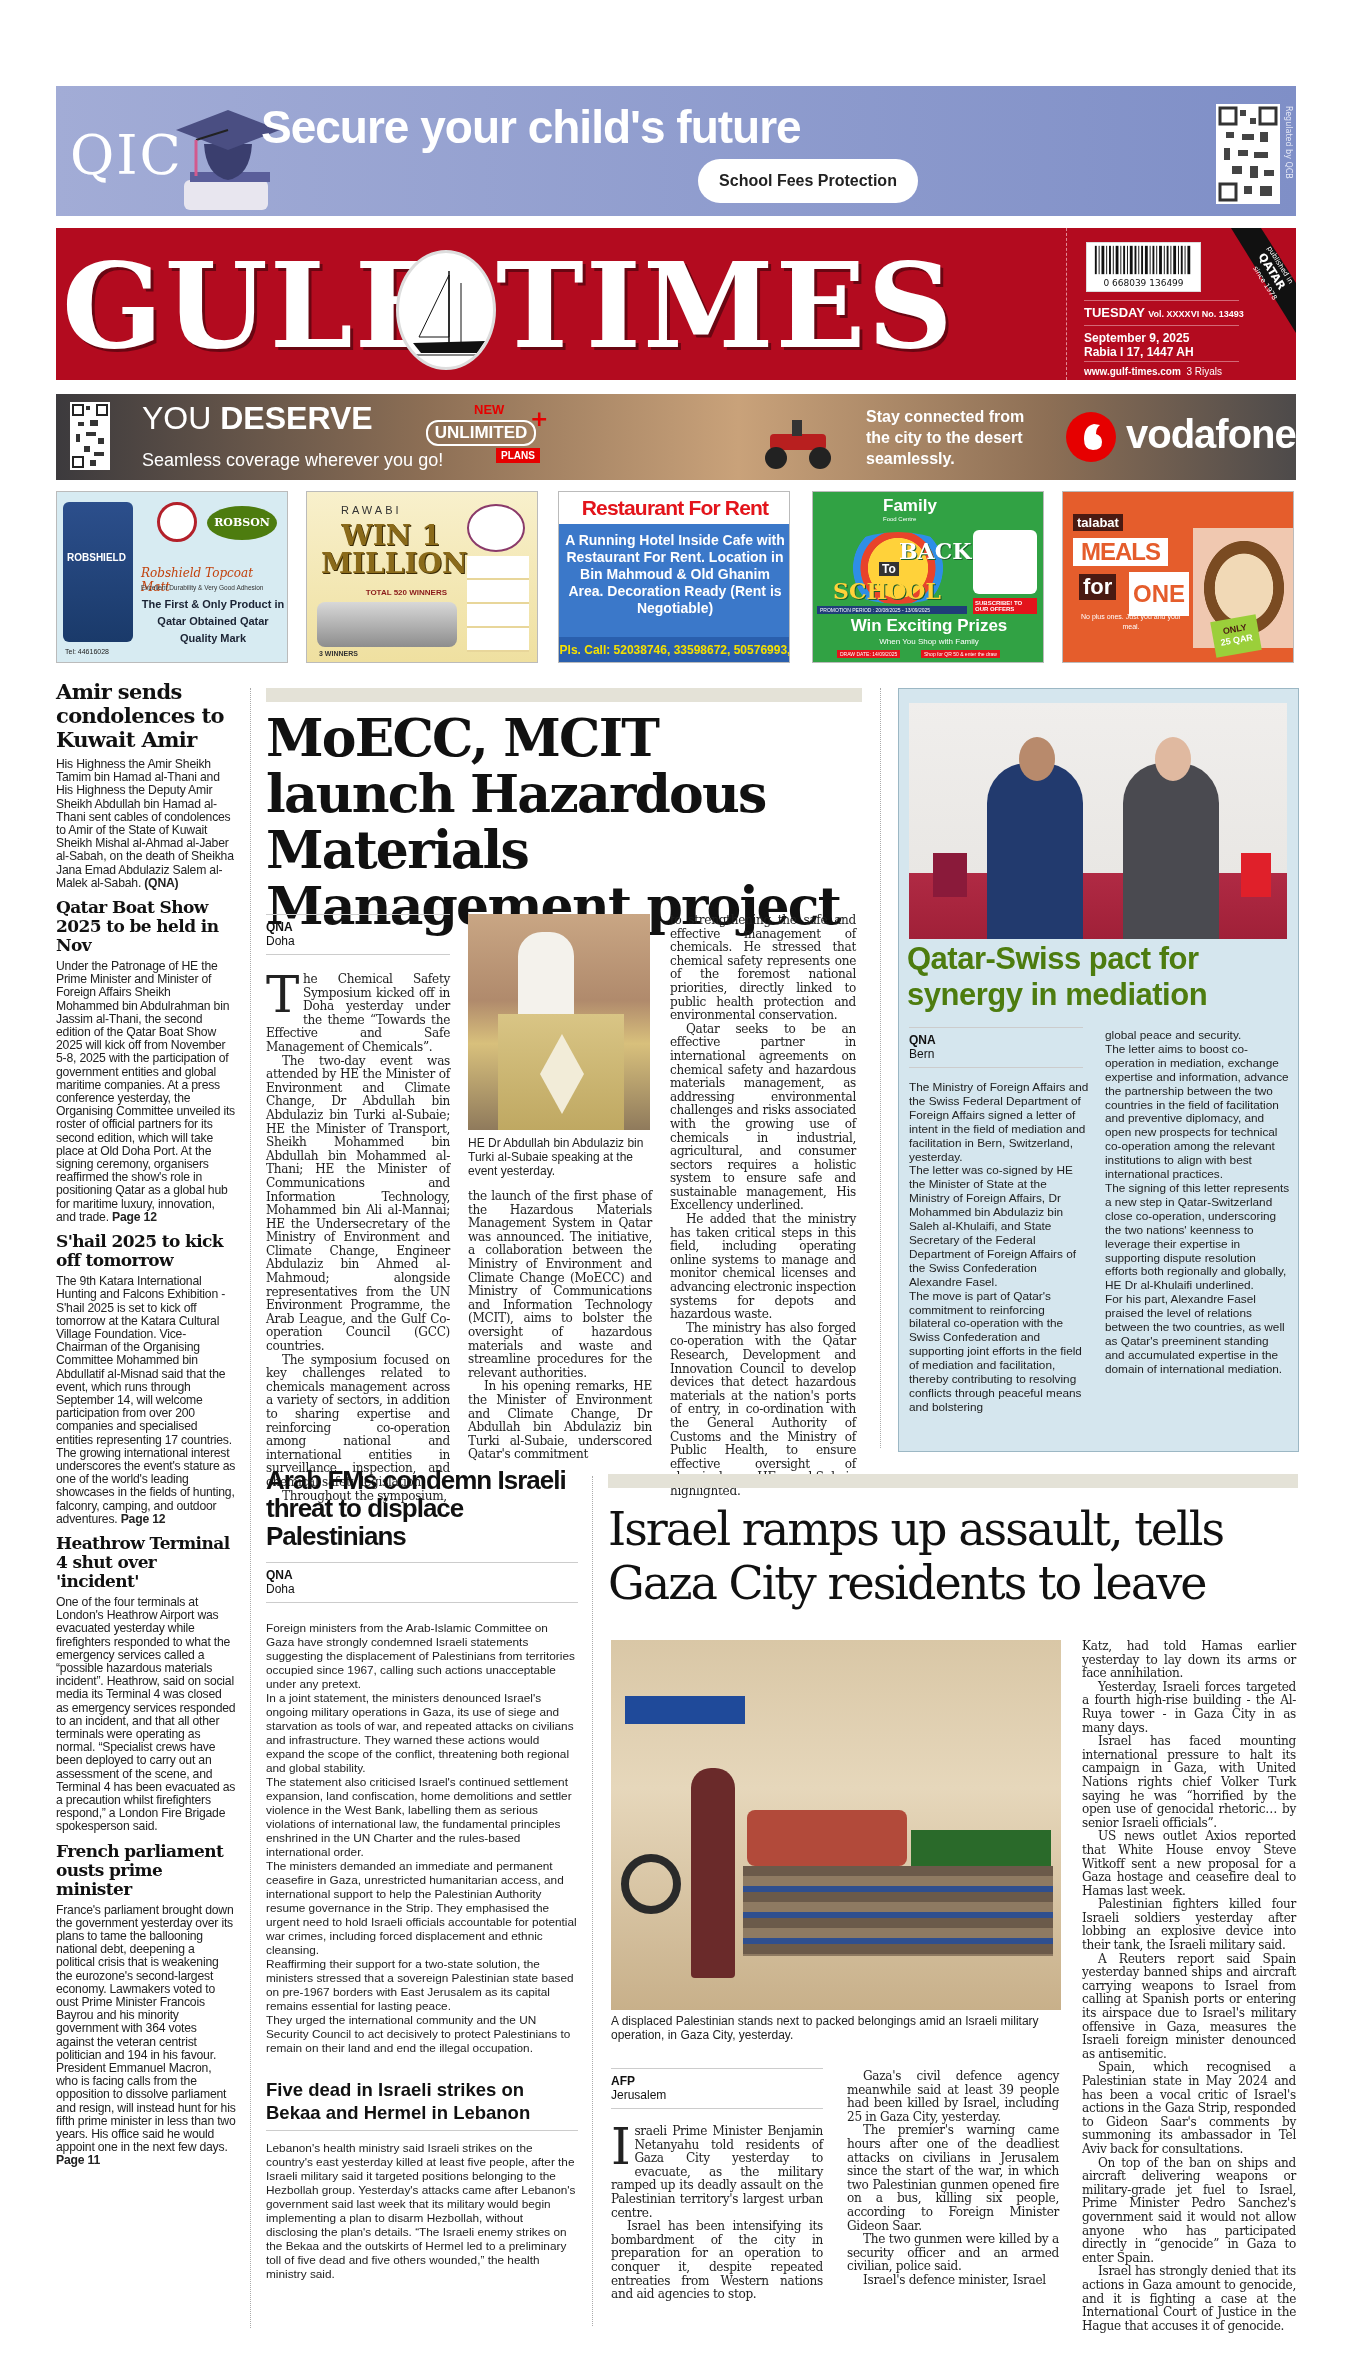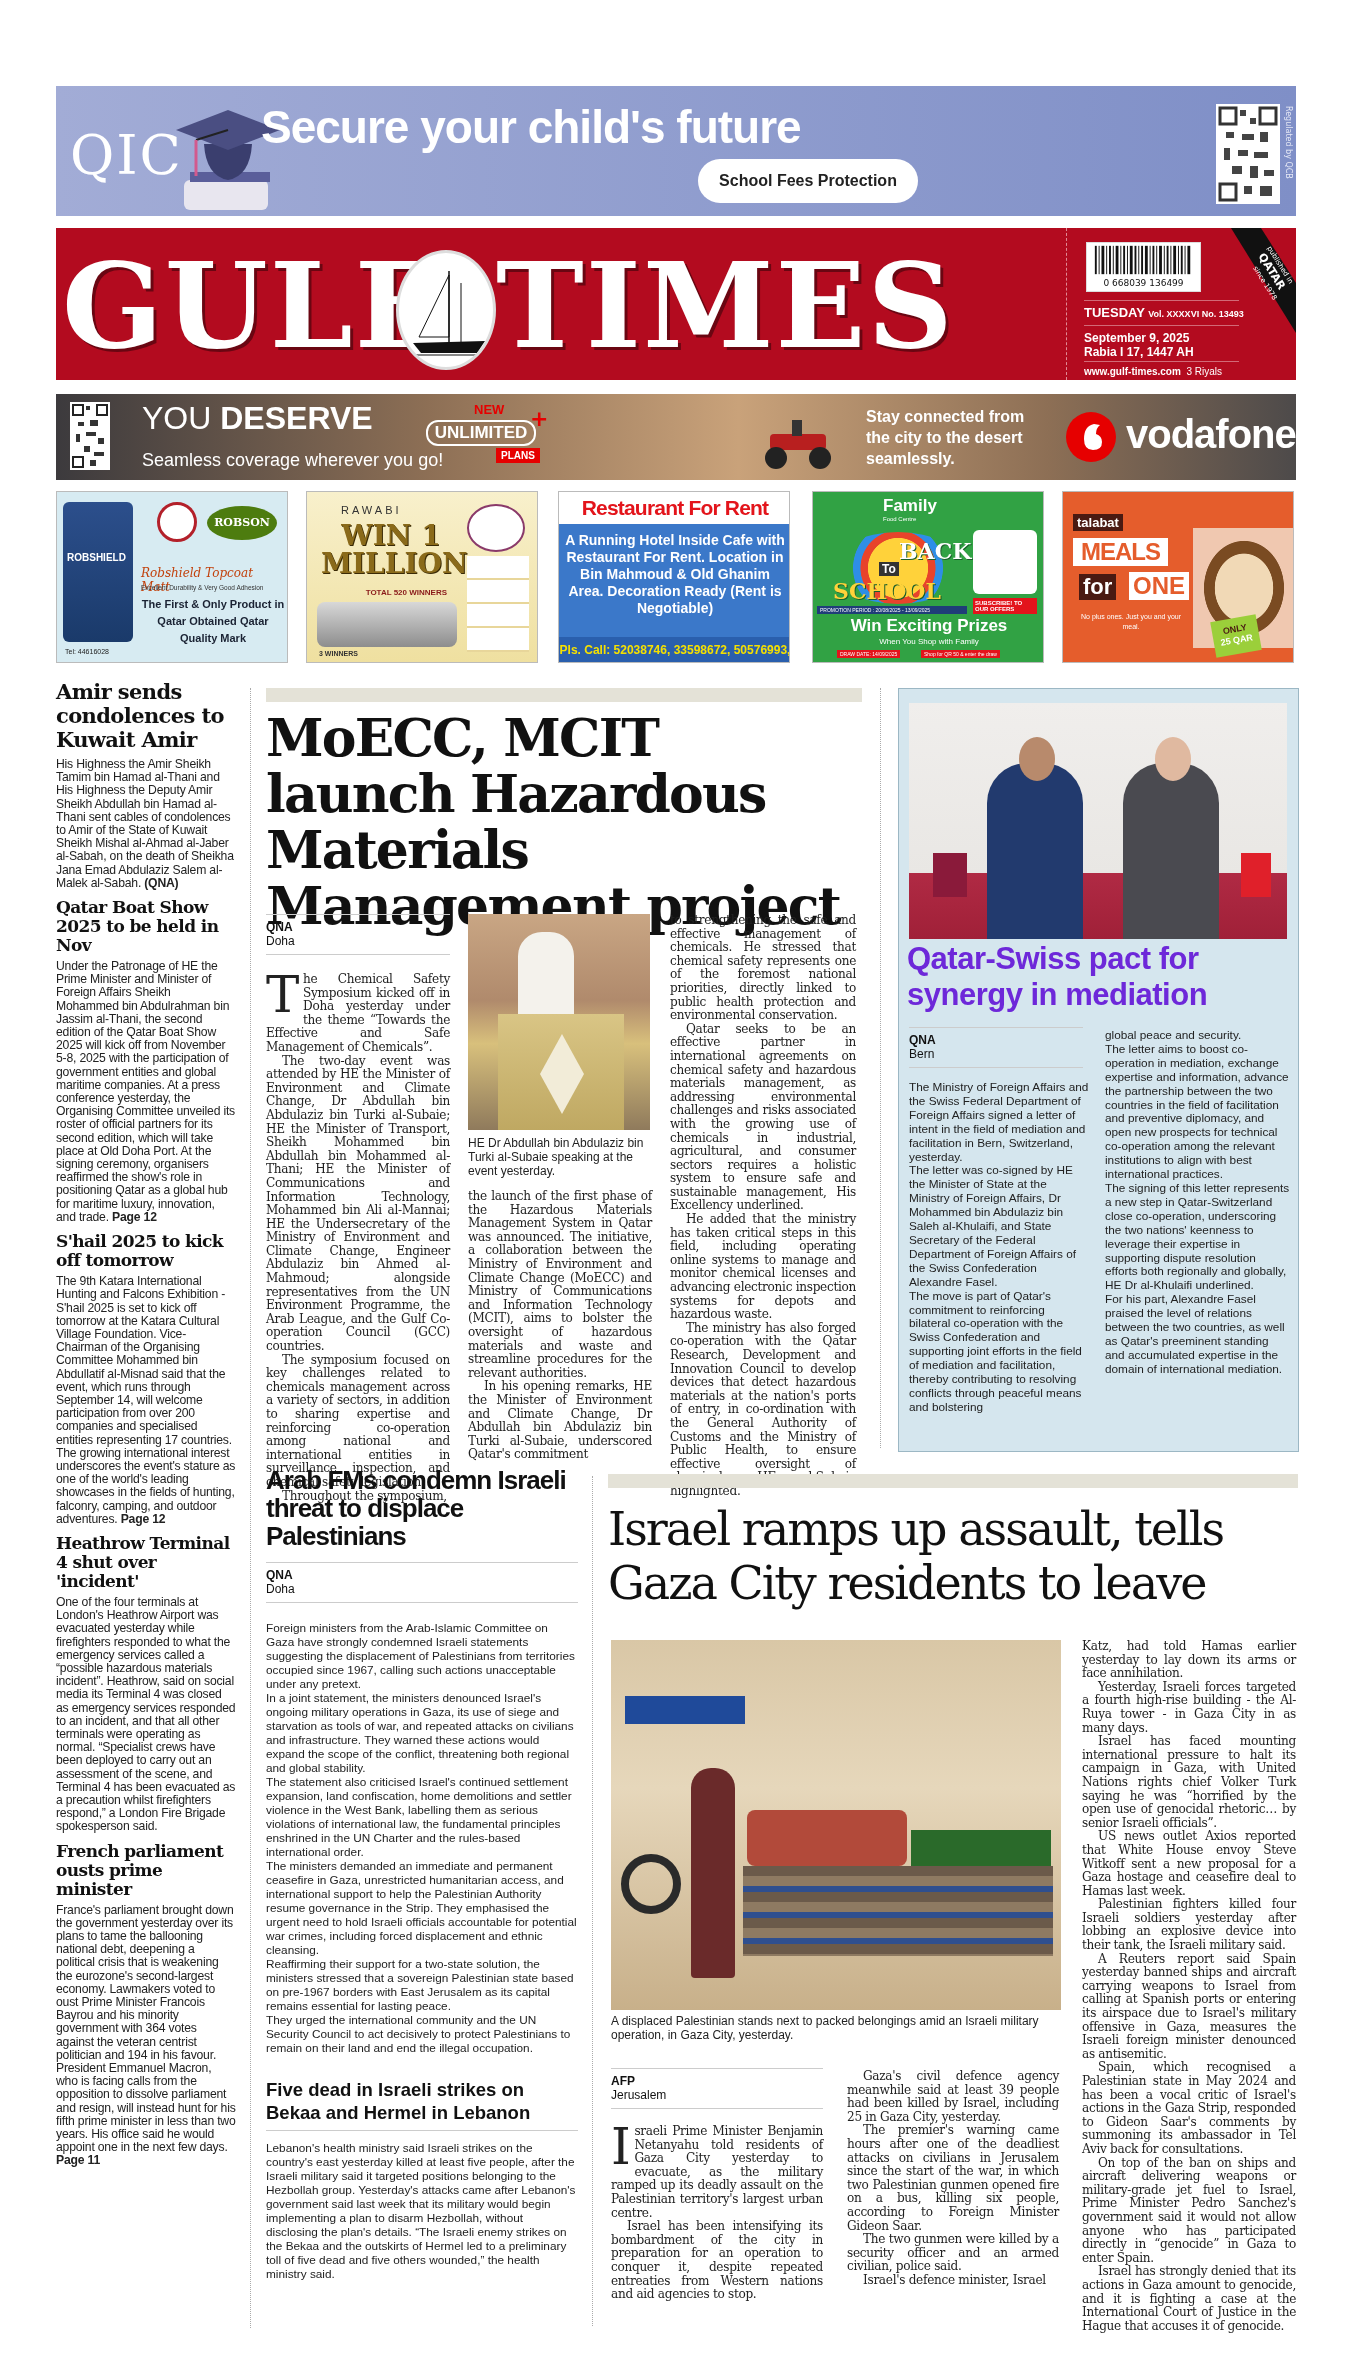--- a/index.html
+++ b/index.html
@@ -250,21 +250,21 @@
   <div class="t" style="left:0;top:124px;width:232px;text-align:center;color:#fff;font-weight:bold;font-size:17px">Win Exciting Prizes</div>
   <div class="t" style="left:0;top:145px;width:232px;text-align:center;color:#fff;font-size:8px">When You Shop with Family</div>
   <div class="t" style="left:24px;top:158px;background:#e3141b;color:#fff;font-size:5px;padding:1px 3px">DRAW DATE: 14/09/2025</div>
   <div class="t" style="left:108px;top:158px;background:#e3141b;color:#fff;font-size:5px;padding:1px 3px">Shop for QR 50 &amp; enter the draw</div>
 </div>
 
 <div id="ad5" class="abs sad">
   <div class="t" style="left:10px;top:22px;background:#4a1a12;color:#fff;font-weight:bold;font-size:13px;padding:1px 4px">talabat</div>
   <div class="t" style="left:10px;top:46px;background:#fff;color:#e55d2c;font-weight:bold;font-size:24px;padding:0 8px;line-height:28px;letter-spacing:-1px">MEALS</div>
   <div class="t" style="left:16px;top:82px;background:#4a1a12;color:#fff;font-weight:bold;font-size:22px;padding:0 4px;line-height:26px">for</div>
-  <div class="t" style="left:66px;top:80px;background:#fff;color:#e55d2c;font-weight:bold;font-size:24px;padding:0 4px;line-height:28px">ONE</div>
+  <div class="t" style="left:66px;top:80px;background:#fff;color:#e55d2c;font-weight:bold;font-size:24px;padding:8px 4px;line-height:28px">ONE</div>
   <div class="t" style="left:18px;top:120px;width:100px;color:#fff;font-size:7px;text-align:center;line-height:10px">No plus ones. Just you and your meal.</div>
   <div class="t" style="left:130px;top:36px;width:102px;height:120px;background:radial-gradient(ellipse at 50% 50%,#f1d9b6 0 40%,#7a4b22 41% 55%,#f0c8b0 56%)"></div>
   <div class="t" style="left:150px;top:126px;width:46px;height:36px;background:#9bcf3a;color:#4a1a12;font-weight:bold;font-size:9px;text-align:center;line-height:11px;padding-top:6px;transform:rotate(-10deg)"><span>ONLY</span><br><span style="color:#fff">25 QAR</span></div>
 </div>
 
 <div class="abs lcol" style="top:680px">
   <div>
     <h2 class="lh" style="font-size:21px;line-height:24px;margin-bottom:6px">Amir sends condolences to Kuwait Amir</h2>
     <p class="lb"><span>His Highness the Amir Sheikh Tamim bin Hamad al-Thani and His Highness the Deputy Amir Sheikh Abdullah bin Hamad al-Thani sent cables of condolences to Amir of the State of Kuwait Sheikh Mishal al-Ahmad al-Jaber al-Sabah, on the death of Sheikha Jana Emad Abdulaziz Salem al-Malek al-Sabah.</span> <b>(QNA)</b></p>
   </div>
@@ -332,21 +332,21 @@
 
 <div id="swiss" class="abs">
   <div style="position:absolute;left:10px;top:14px;width:378px;height:236px;overflow:hidden;background:linear-gradient(180deg,#f0eeec 0%,#e9e7e4 72%,#b02a44 72%,#a02038 100%)">
     <div style="position:absolute;left:78px;top:60px;width:96px;height:176px;background:#223a6e;border-radius:40px 40px 0 0"></div>
     <div style="position:absolute;left:110px;top:34px;width:36px;height:44px;background:#b88a6c;border-radius:50%"></div>
     <div style="position:absolute;left:214px;top:60px;width:96px;height:176px;background:#4a4a50;border-radius:40px 40px 0 0"></div>
     <div style="position:absolute;left:246px;top:34px;width:36px;height:44px;background:#e0b9a0;border-radius:50%"></div>
     <div style="position:absolute;left:24px;top:150px;width:34px;height:44px;background:#8a1a3a"></div>
     <div style="position:absolute;left:332px;top:150px;width:30px;height:44px;background:#e0202a"></div>
   </div>
-  <h2 style="position:absolute;left:8px;top:252px;width:390px;font-family:'Liberation Sans',sans-serif;font-weight:bold;font-size:31px;line-height:36px;color:#6d28d9;letter-spacing:-0.5px">Qatar-Swiss pact for synergy in mediation</h2>
+  <h2 style="position:absolute;left:8px;top:252px;width:390px;font-family:'Liberation Sans',sans-serif;font-weight:bold;font-size:31px;line-height:36px;color:#4d7c0f;letter-spacing:-0.5px">Qatar-Swiss pact for synergy in mediation</h2>
   <div style="position:absolute;left:10px;top:338px;width:174px" class="byline">
     <b>QNA</b>
     <span>Bern</span>
   </div>
   <p class="sansbody" style="position:absolute;left:10px;top:392px;width:180px;white-space:pre-line;font-size:11.8px;line-height:13.9px">The Ministry of Foreign Affairs and the Swiss Federal Department of Foreign Affairs signed a letter of intent in the field of mediation and facilitation in Bern, Switzerland, yesterday.
 The letter was co-signed by HE the Minister of State at the Ministry of Foreign Affairs, Dr Mohammed bin Abdulaziz bin Saleh al-Khulaifi, and State Secretary of the Federal Department of Foreign Affairs of the Swiss Confederation Alexandre Fasel.
 The move is part of Qatar's commitment to reinforcing bilateral co-operation with the Swiss Confederation and supporting joint efforts in the field of mediation and facilitation, thereby contributing to resolving conflicts through peaceful means and bolstering</p>
   <p class="sansbody" style="position:absolute;left:206px;top:340px;width:186px;white-space:pre-line;font-size:11.8px;line-height:13.9px">global peace and security.
 The letter aims to boost co-operation in mediation, exchange expertise and information, advance the partnership between the two countries in the field of facilitation and preventive diplomacy, and open new prospects for technical co-operation among the relevant institutions to align with best international practices.
 The signing of this letter represents a new step in Qatar-Switzerland close co-operation, underscoring the two nations' keenness to leverage their expertise in supporting dispute resolution efforts both regionally and globally, HE Dr al-Khulaifi underlined.

